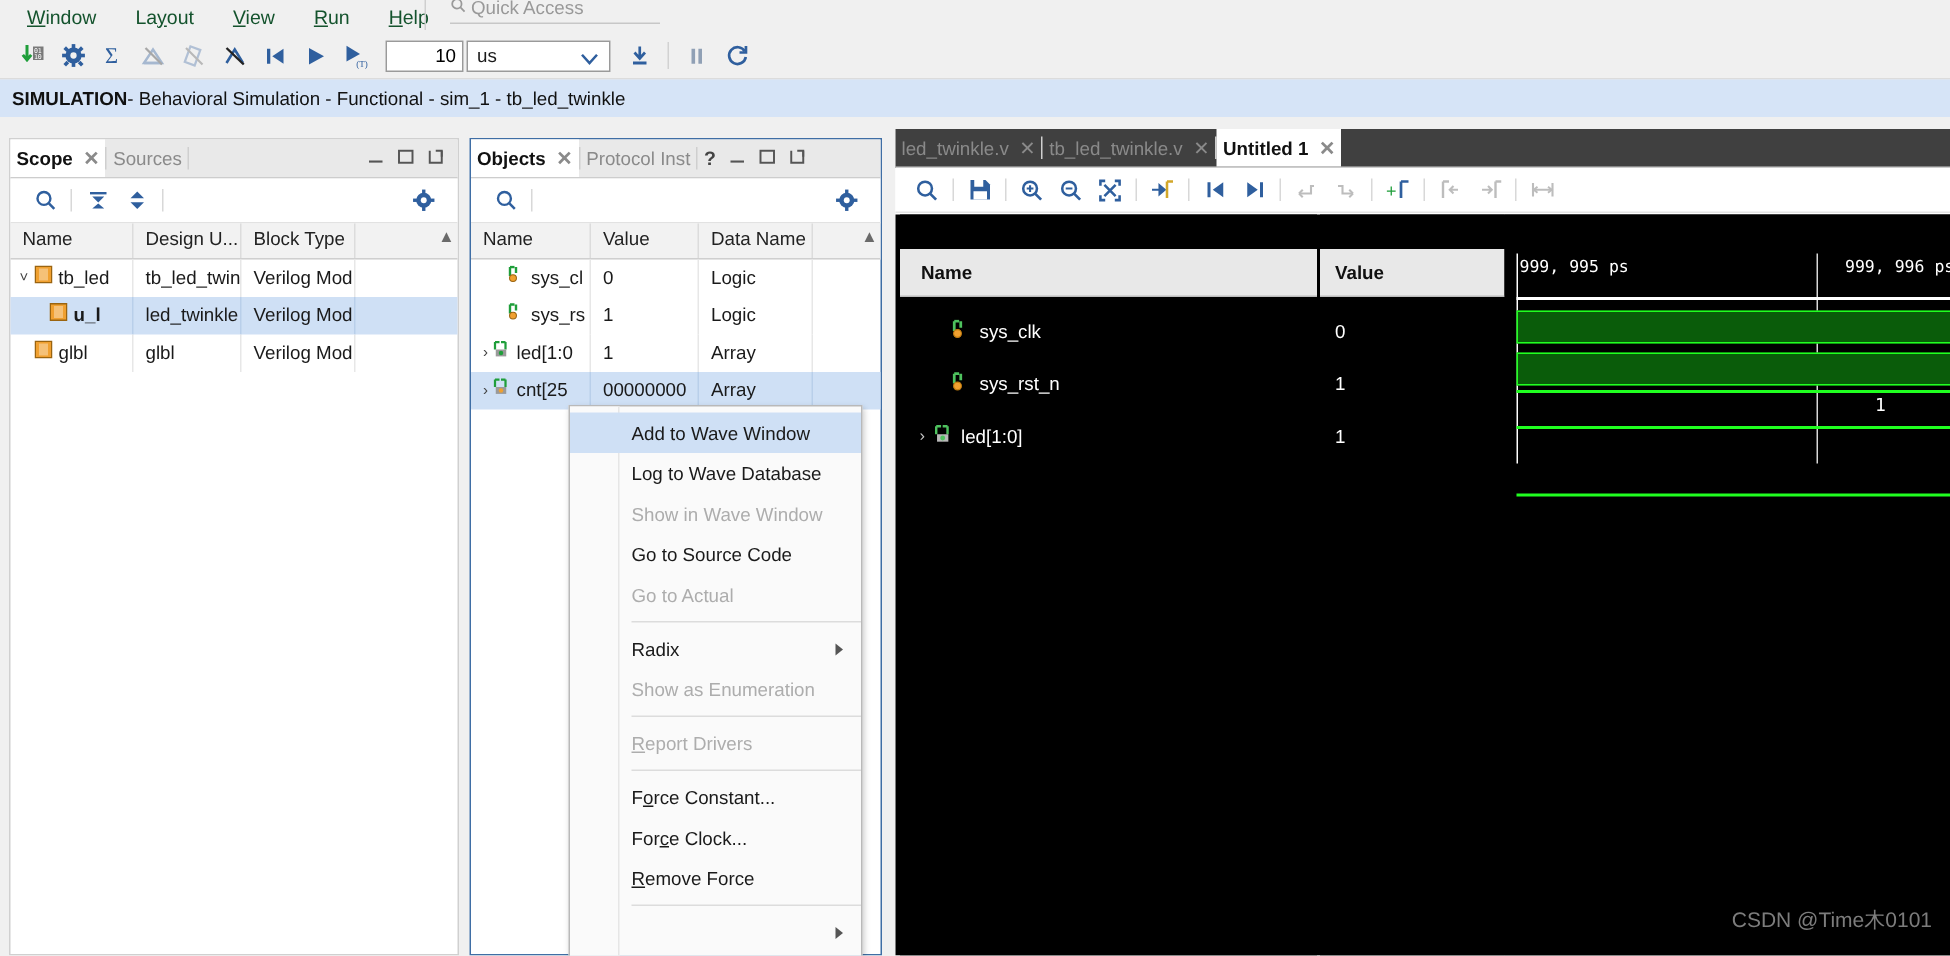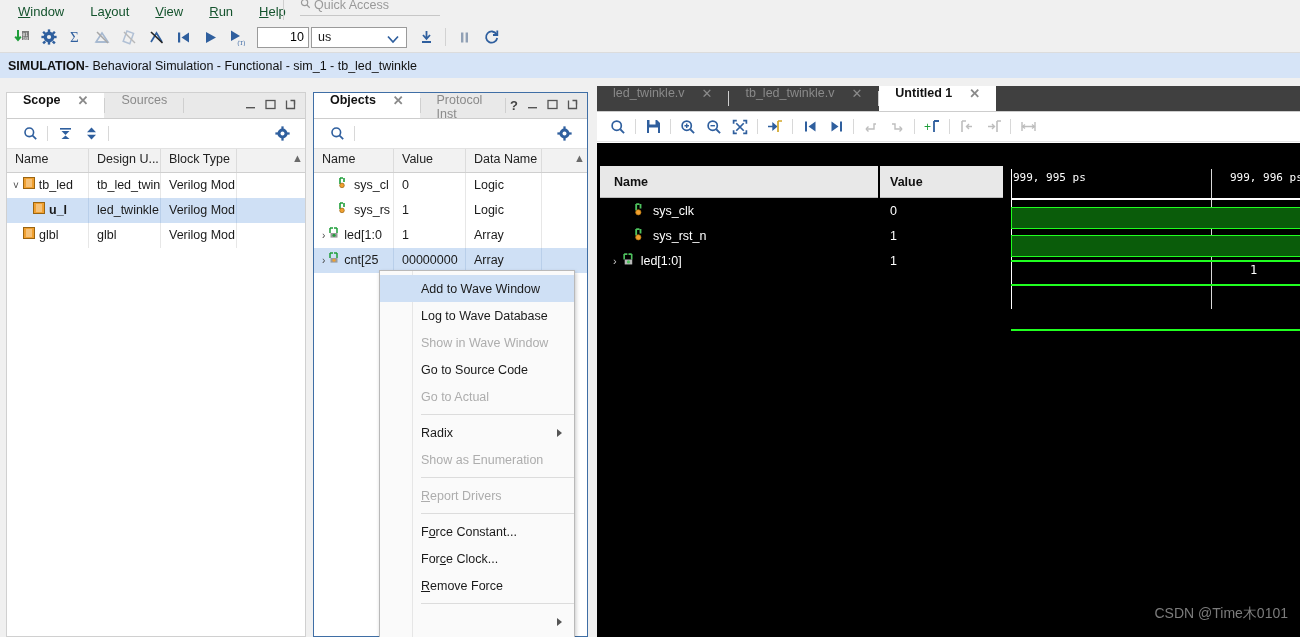--- a/index.html
+++ b/index.html
@@ -38,21 +38,21 @@
   .sim-banner { height:25px; background:#d6e4f7; display:flex; align-items:center;
                 padding-left:8px; font-size:12.5px; color:#111; }
   .sim-banner b { font-weight:bold; }
 
   
   .panels { position:absolute; top:86px; left:0; width:1300px; height:551px; }
 
   .panel { position:absolute; background:#fff; }
   .panel-tabs { height:26px; background:#e9e9e9; display:flex; align-items:stretch;
                 border-bottom:1px solid #cdcdcd; }
-  .ptab { display:flex; align-items:flex-start; padding:0 16px; font-size:12.5px; gap:17px; }
+  .ptab { display:flex; align-items:center; padding:0 4px; font-size:12.5px; gap:7px; }
   .ptab.active { background:#fff; font-weight:bold; color:#111; }
   .ptab.inactive { color:#8a8a8a; }
   .ptab .x { color:#8a8a8a; font-size:13px; }
   .tabdiv { width:1px; background:#cfcfcf; margin:5px 0; }
   .ptab-spacer { flex:1; }
   .ptab-ctl { display:flex; align-items:center; gap:9px; padding:0 9px 0 4px; color:#4a4a4a; }
 
   .panel-tools { height:30px; background:#fff; display:flex; align-items:center;
                  padding-left:10px; gap:0; border-bottom:1px solid #e2e2e2; }
   .ptool { width:26px; height:24px; display:flex; align-items:center; justify-content:center; }
@@ -74,21 +74,21 @@
   
   .wave-panel { position:absolute; left:597px; top:0; width:703px; height:551px; background:#fff; }
   .wave-toolbar { height:30px; background:#fff; display:flex; align-items:center;
                   padding-left:8px; border-bottom:1px solid #e4e4e4; }
   .wave-body { position:absolute; top:57px; left:0; right:0; bottom:0; background:#000; }
   .wave-names { position:absolute; left:3px; top:0; width:278px; bottom:0; background:#000; }
   .wave-values { position:absolute; left:283px; top:0; width:123px; bottom:0; background:#000; }
   .wave-col-head { height:32px; background:#e8e8e8; border-bottom:1px solid #bcbcbc;
                    display:flex; align-items:center; padding-left:14px;
                    font-weight:bold; font-size:12.5px; color:#111; margin-top:23px; }
-  .wave-row { height:25px; display:flex; align-items:center; color:#fff; font-size:12.5px; }
+  .wave-row { height:25px; display:flex; align-items:center; color:#fff; font-size:12.5px;margin-top:10px; }
   .wave-grid { position:absolute; left:406px; top:0; right:0; bottom:0; background:#000;
                overflow:hidden; }
 
   .tick-label { position:absolute; color:#fff; font-family:"DejaVu Sans Mono", monospace;
                 font-size:11px; white-space:nowrap; }
   .tick-line { position:absolute; width:1px; background:#ffffff; }
   .sig-band { position:absolute; border:1.5px solid #20ff20; background:#0a5c0a; }
   .bus-line { position:absolute; height:1.5px; background:#20ff20; }
   .bus-val { position:absolute; color:#fff; font-family:"DejaVu Sans Mono", monospace; font-size:12px; }
 

